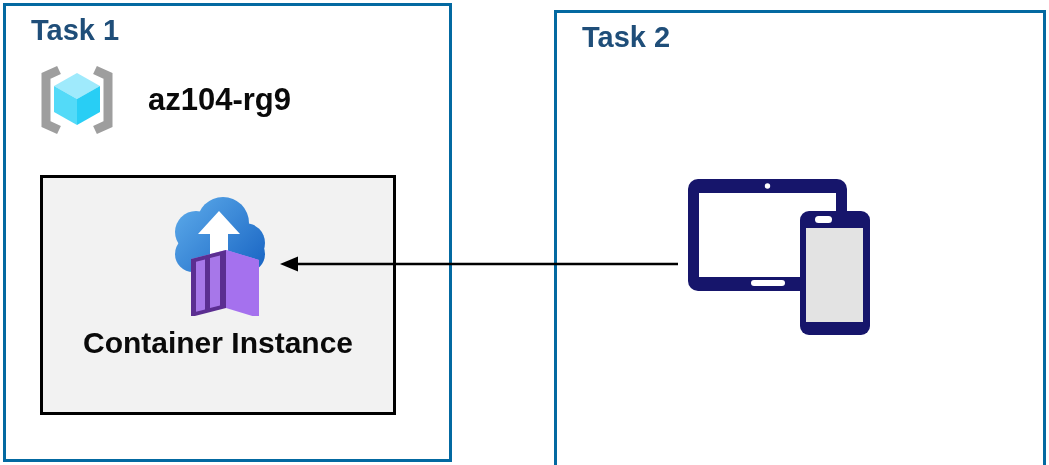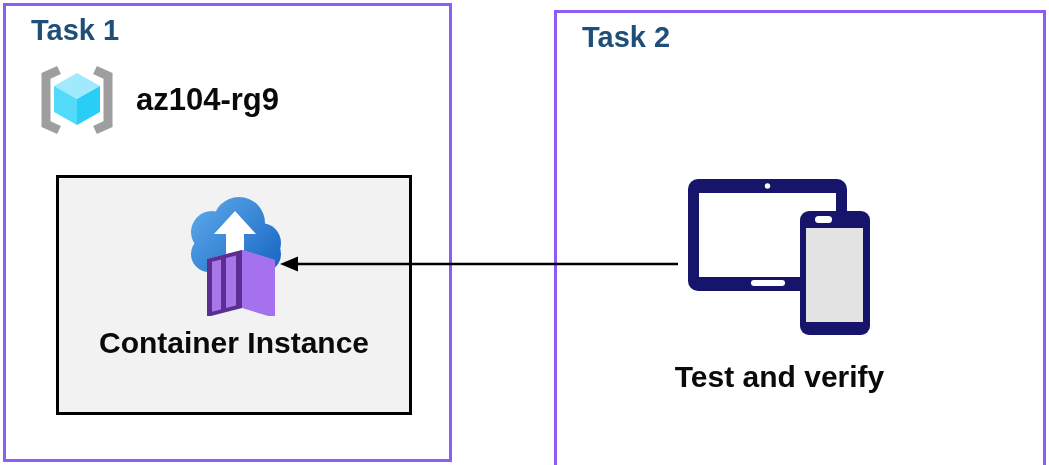--- a/index.html
+++ b/index.html
@@ -1,36 +1,36 @@
 <!DOCTYPE html>
 <html><head>
 <meta charset="utf-8">
 <style>
   html, body { margin: 0; padding: 0; background: #ffffff; }
   body {
     width: 1049px; height: 465px; position: relative; overflow: hidden;
     font-family: "Liberation Sans", "DejaVu Sans", sans-serif;
   }
   .task-box {
-    position: absolute; border: 3px solid #8b5cf6; background: #fff;
+    position: absolute; border: 3px solid #0369a1; background: #fff;
   }
   #task1-box { left: 3px; top: 3px; width: 443px; height: 453px; }
   #task2-box { left: 554px; top: 10px; width: 486px; height: 453px; }
   .task-title {
     position: absolute; left: 25px; top: 8px;
     font-size: 29px; font-weight: bold; color: #1F4E79; letter-spacing: 0px;
   }
   .rg-row {
     position: absolute; left: 30px; top: 56px;
-    display: flex; align-items: center; gap: 18px;
+    display: flex; align-items: center; gap: 30px;
   }
   .rg-name { font-size: 31px; font-weight: bold; color: #0a0a0a; }
   .inner-box {
     position: absolute; left: 34px; top: 169px; width: 350px; height: 234px;
-    background: #f2f2f2; border: 3px solid #000; margin-left: 16px;
+    background: #f2f2f2; border: 3px solid #000;
   }
   .ci-icon-wrap {
     position: absolute; left: 50%; top: 18px; transform: translateX(-50%);
     width: 96px; height: 120px;
   }
   .ci-label {
     position: absolute; left: 0; top: 148px; width: 100%;
     text-align: center; font-size: 30px; font-weight: bold; color: #0a0a0a;
   }
   .devices-icon-wrap {
@@ -114,21 +114,20 @@
       </g>
 
       <g>
         <rect x="112" y="37" width="70" height="124" rx="9" fill="#16156B"></rect>
         <rect x="118" y="54" width="57" height="94" fill="#E3E3E3"></rect>
         <rect x="127" y="42" width="17" height="7" rx="3.5" fill="#ffffff"></rect>
       </g>
     </svg>
   </span>
 
-  <div class="verify-label">Test and verify</div>
 </div>
 
 <span class="arrow-wrap">
   <svg width="402" height="24" viewBox="0 0 402 24">
     <line x1="400" y1="12" x2="14" y2="12" stroke="#000000" stroke-width="2.6"></line>
     <polygon points="2,12 20,4.5 20,19.5" fill="#000000"></polygon>
   </svg>
 </span>
 
 </body></html>

